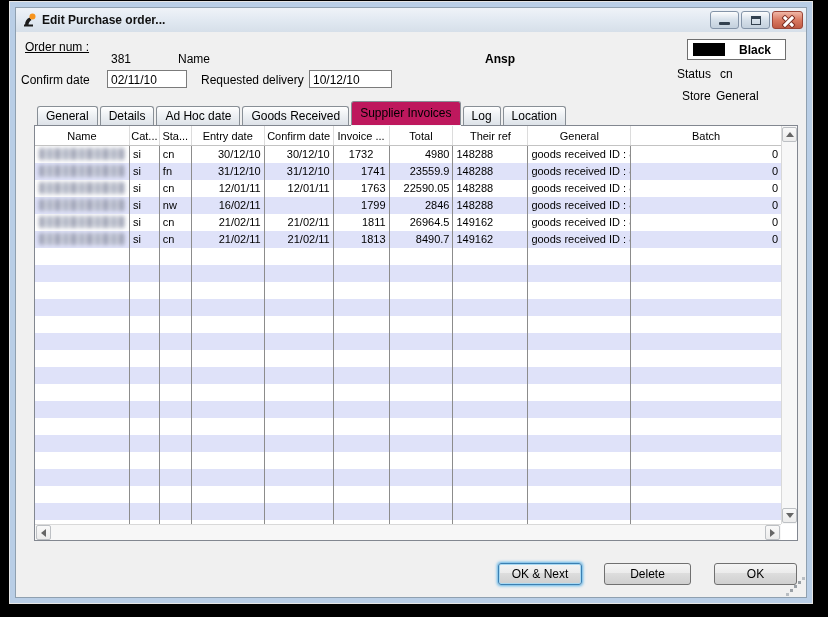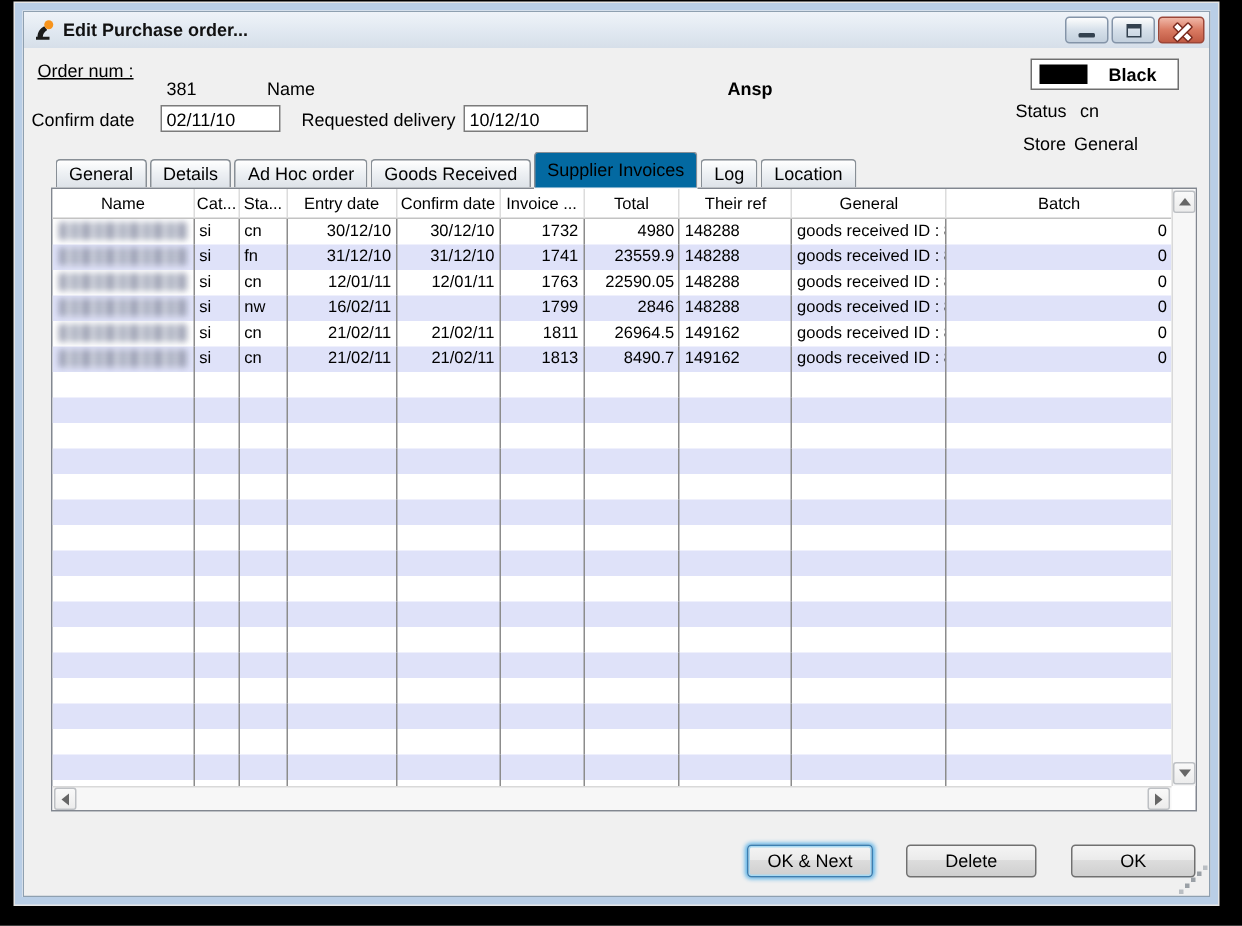--- a/index.html
+++ b/index.html
@@ -49,21 +49,21 @@
   #color-swatch { width:32px; height:13px; background:#000; margin-left:5px; }
   #color-label { flex:1; text-align:center; font-size:12px; font-weight:bold; color:#000; }
   #status-label { left:661px; top:35px; } #status-value { left:704px; top:35px; }
   #store-label  { left:666px; top:57px; } #store-value  { left:700px; top:57px; }
 
   
   #tab-strip { position:absolute; left:21px; top:68px; height:25px; display:flex; align-items:flex-end; }
   .tab { height:19px; padding:2px 8px 0 8px; margin-right:2px; font-size:12px; color:#000;
          border:1px solid #888f96; border-bottom:none; border-radius:3px 3px 0 0;
          background:linear-gradient(#ffffff,#eef1f4 45%,#dde2e8); white-space:nowrap; }
-  .tab.active { height:24px; padding-top:4px; background:#0369a1; position:relative; z-index:2;
+  .tab.active { height:24px; padding-top:4px; background:#be185d; position:relative; z-index:2;
          box-shadow:0 1px 0 #f6f7f9; }
 
   
   #table { position:absolute; left:18px; top:93px; width:764px; height:416px;
            border:1px solid #828790; background:#fff; }
   #grid { position:absolute; left:0; top:0; right:16px; bottom:16px; overflow:hidden; }
   #thead { display:flex; height:20px; background:#fff; border-bottom:1px solid #c3c3c3; }
   .hcell { font-size:11px; color:#000; text-align:center; padding-top:4px;
            border-right:1px solid #dcdcdc; overflow:hidden; white-space:nowrap; }
   .trow { display:flex; height:17px; }
@@ -145,21 +145,21 @@
       <span id="color-label">Black</span>
     </div>
     <span class="lbl" id="status-label">Status</span>
     <span class="lbl" id="status-value">cn</span>
     <span class="lbl" id="store-label">Store</span>
     <span class="lbl" id="store-value">General</span>
 
     <div id="tab-strip">
         <div class="tab">General</div>
         <div class="tab">Details</div>
-        <div class="tab">Ad Hoc order</div>
+        <div class="tab">Ad Hoc date</div>
         <div class="tab">Goods Received</div>
         <div class="tab active">Supplier Invoices</div>
         <div class="tab">Log</div>
         <div class="tab">Location</div>
       </div>
 
     <div id="table">
       <div id="grid">
         <div id="thead">
             <div class="hcell" style="width: 95px;">Name</div>
@@ -175,21 +175,21 @@
           </div>
         <div id="tbody">
             <div class="trow">
               <div class="tcell ac" style="width: 95px;">
                 <div class="redacted"></div>
               </div>
               <div class="tcell al" style="width: 30px;">si</div>
               <div class="tcell al" style="width: 32px;">cn</div>
               <div class="tcell ar" style="width: 73px;">30/12/10</div>
               <div class="tcell ar" style="width: 69px;">30/12/10</div>
-              <div class="tcell ar" style="width: 56px;">1732</div>
+              <div class="tcell ar" style="width: 56px; text-align: center;">1732</div>
               <div class="tcell ar" style="width: 64px;">4980</div>
               <div class="tcell al" style="width: 75px;">148288</div>
               <div class="tcell al" style="width: 103px;">goods received ID : 8</div>
               <div class="tcell ar" style="width: 150px;">0</div>
             </div>
             <div class="trow alt">
               <div class="tcell ac" style="width: 95px;">
                 <div class="redacted"></div>
               </div>
               <div class="tcell al" style="width: 30px;">si</div>

